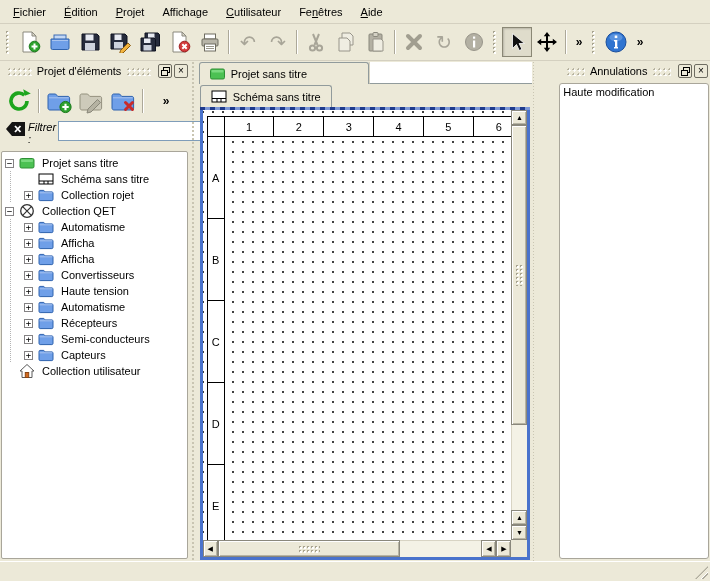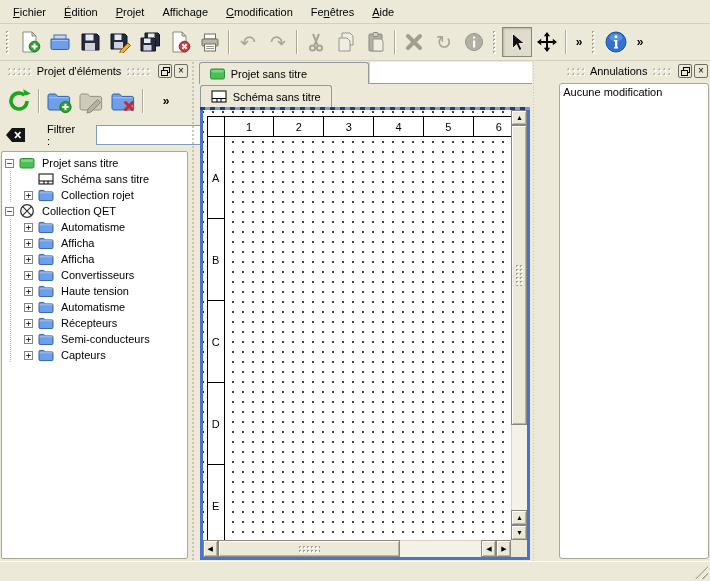--- a/index.html
+++ b/index.html
@@ -35,21 +35,21 @@
   .dock-title { height:20px; display:flex; align-items:center; padding:0 2px; }
   .dock-title .dots { flex:1; height:9px; margin:0 5px;
     background-image:radial-gradient(circle,#fff 28%,transparent 32%),radial-gradient(circle,#b5b19e 28%,transparent 32%);
     background-size:5px 5px; background-position:1px 1px,0 0; }
   .dock-title .ttl { white-space:nowrap; }
   .dock-btn { width:14px; height:14px; margin-left:2px; border:1px solid #6e6c61; border-radius:2px; background:#ece9d8;
     display:flex; align-items:center; justify-content:center; font-size:10px; line-height:1; }
   .panel-toolbar { height:40px; display:flex; align-items:center; padding:0 3px; }
   .pbtn { width:32px; height:32px; display:flex; align-items:center; justify-content:center; }
 
-  .filter-row { height:28px; display:flex; align-items:center; padding:0 5px; gap:21px; }
+  .filter-row { height:28px; display:flex; padding:0 5px; gap:2px;font-style:italic; }
   .filter-input { flex:1; height:20px; border:1px solid #7f9db9; background:#fff; font:inherit; padding:0 3px; }
 
   .tree { flex:1; margin:2px 2px 2px 1px; background:#fff; border:1px solid #a9a69a; border-radius:2px; overflow:hidden; padding-top:3px; }
   .trow { height:16px; display:flex; align-items:center; white-space:nowrap; }
   .ind { display:inline-block; width:19px; height:16px; flex:0 0 auto;
     background-image:linear-gradient(to bottom,#b4b4b4 1px,transparent 1px); background-size:1px 2px; background-repeat:repeat-y; background-position:8px 0; }
   .exp { width:9px; height:9px; flex:0 0 auto; border:1px solid #848284; background:#fff; margin:0 5px 0 3px;
     display:flex; align-items:center; justify-content:center; font-size:9px; line-height:7px; font-family:"DejaVu Sans Mono",monospace; }
   .noexp { width:17px; flex:0 0 auto; }
   .ticon { width:16px; height:16px; flex:0 0 auto; margin-right:5px; display:flex; align-items:center; justify-content:center; }
@@ -114,21 +114,21 @@
 </head>
 <body>
 
 <div id="app">
 
   <div class="menubar">
     <span class="menu-item"><span></span><span class="key">F</span><span>ichier</span></span>
     <span class="menu-item"><span></span><span class="key">É</span><span>dition</span></span>
     <span class="menu-item"><span></span><span class="key">P</span><span>rojet</span></span>
     <span class="menu-item"><span>Afficha</span><span class="key">g</span><span>e</span></span>
-    <span class="menu-item"><span></span><span class="key">C</span><span>modification</span></span>
+    <span class="menu-item"><span></span><span class="key">C</span><span>utilisateur</span></span>
     <span class="menu-item"><span>Fe</span><span class="key">n</span><span>êtres</span></span>
     <span class="menu-item"><span></span><span class="key">A</span><span>ide</span></span>
   </div>
 
   <div class="toolbar">
     <span class="grip"></span>
 
     <span class="tbtn">
       <svg width="22" height="22" viewBox="0 0 22 22">
         <path d="M4 1h9l4 4v16H4z" fill="#fff" stroke="#8a887c"></path>
@@ -476,20 +476,30 @@
           <span class="exp">+</span>
           <span class="ticon">
               <svg width="16" height="16" viewBox="0 0 16 16">
                 <path d="M1 4.6c0-.7.4-1.2 1-1.2h3.8l1.4 1.5H14c.6 0 1 .5 1 1.1v6.4c0 .7-.5 1.2-1.1 1.2H2.1C1.5 13.6 1 13 1 12.4z" fill="#6f9fe8" stroke="#2e62ae"></path>
                 <path d="M1.6 5.8h12.8" stroke="#a9c4ef"></path>
               </svg>
             </span>
           <span class="tlabel">Capteurs</span>
         </div>
 
+        <div class="trow">
+          <span class="noexp"></span>
+          <span class="ticon">
+            <svg width="16" height="16" viewBox="0 0 16 16">
+                <path d="M8 1.5L15 8h-2v6.5H3V8H1z" fill="#fff" stroke="#5a5a5a"></path>
+                <rect x="6.3" y="9.5" width="3.4" height="5" fill="#d2691e" stroke="#8a4513"></rect>
+              </svg>
+          </span>
+          <span class="tlabel">Collection utilisateur</span>
+        </div>
 
       </div>
     </div>
 
     <div class="splitter"></div>
 
     <div class="center">
 
       <div class="proj-tabbar">
         <span class="tab">
@@ -589,21 +599,21 @@
           <svg width="9" height="9" viewBox="0 0 9 9">
             <rect x="2.5" y="0.5" width="6" height="5" fill="none" stroke="#000"></rect>
             <rect x="0.5" y="3.5" width="6" height="5" fill="#ece9d8" stroke="#000"></rect>
           </svg>
         </span>
         <span class="dock-btn">
             <span>×</span>
           </span>
       </div>
       <div class="undo-list">
-        <div>Aucune modification</div>
+        <div>Haute modification</div>
       </div>
     </div>
 
   </div>
 
   <div class="statusbar">
     <span class="resize-grip"></span>
   </div>
 
 </div>

